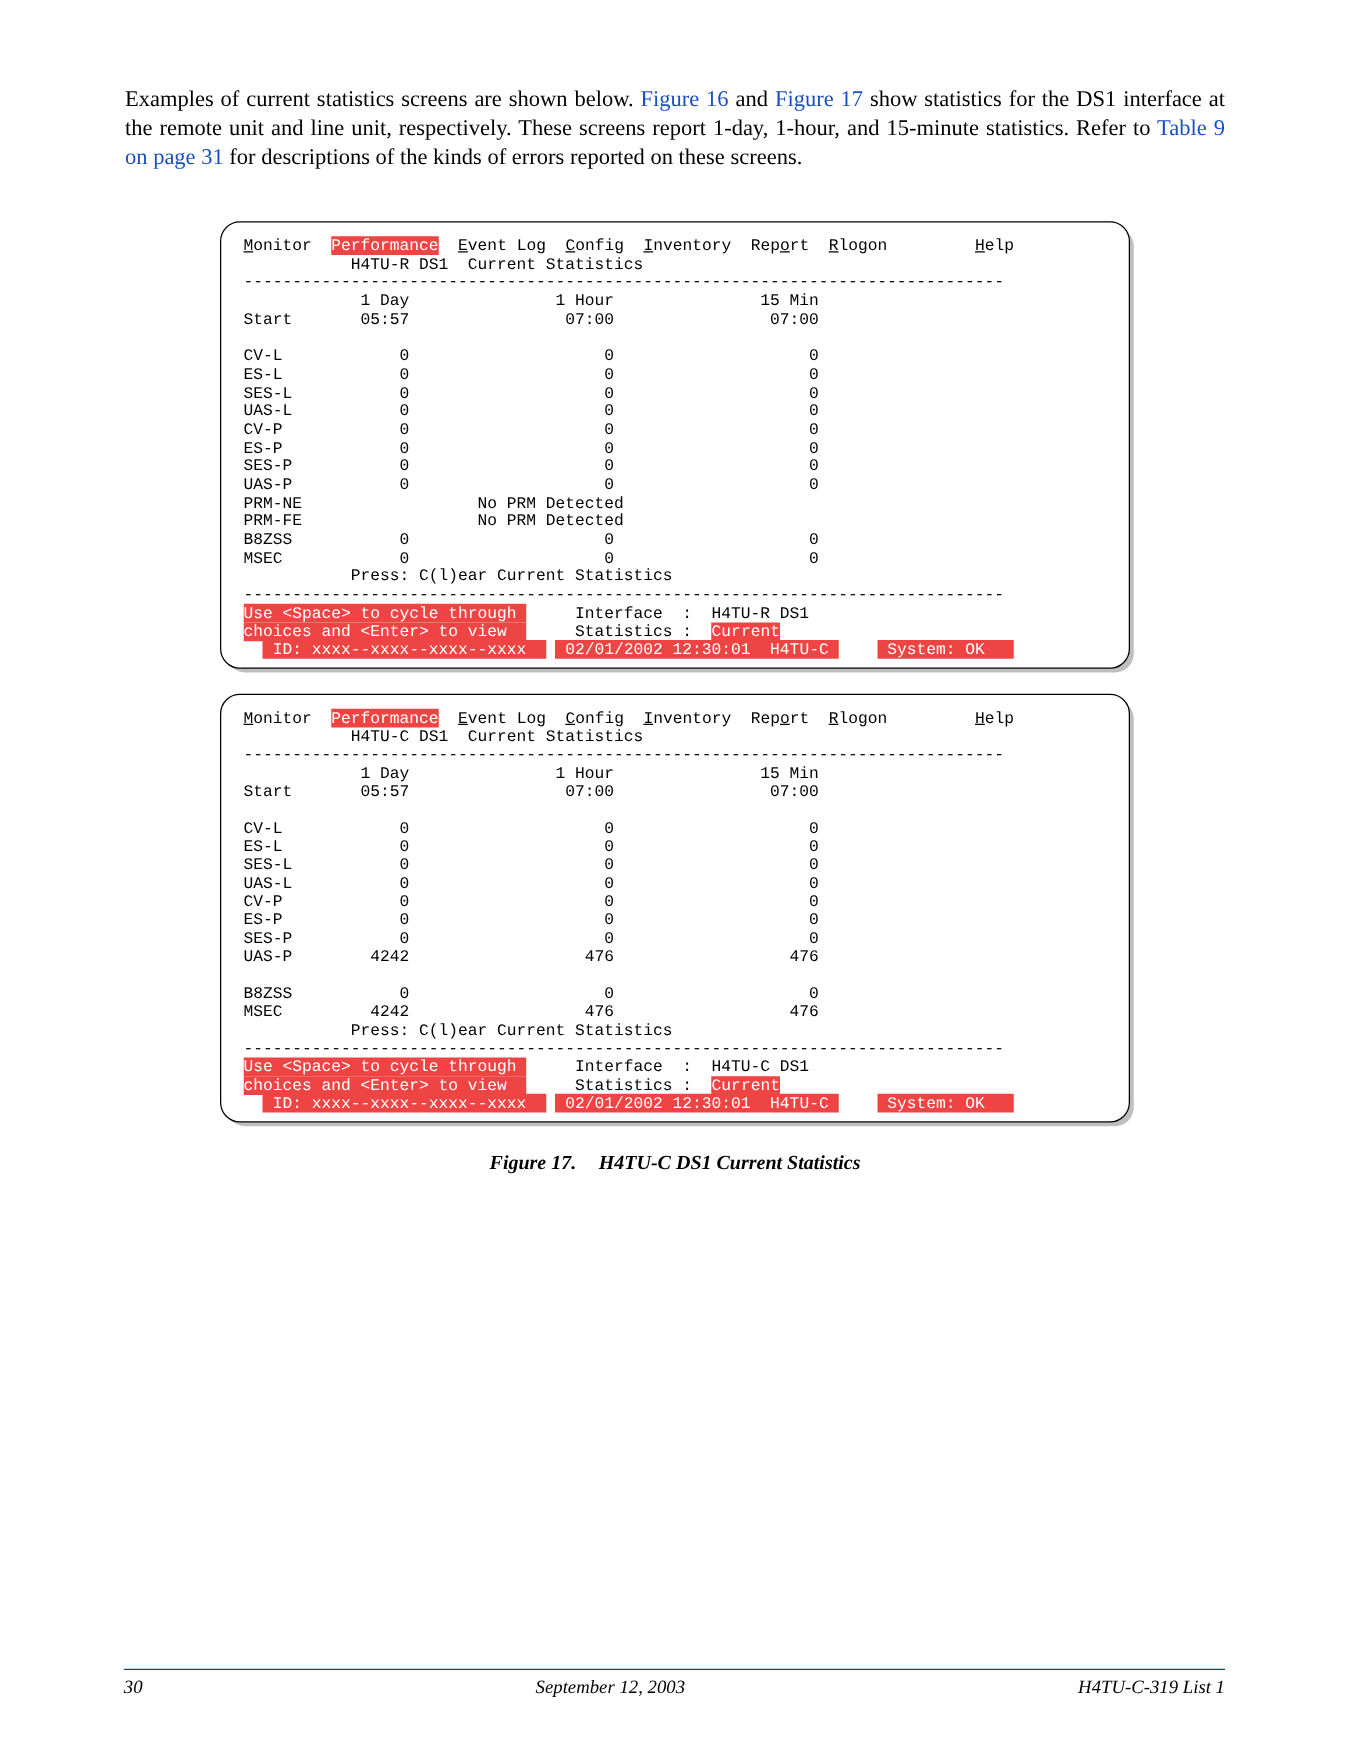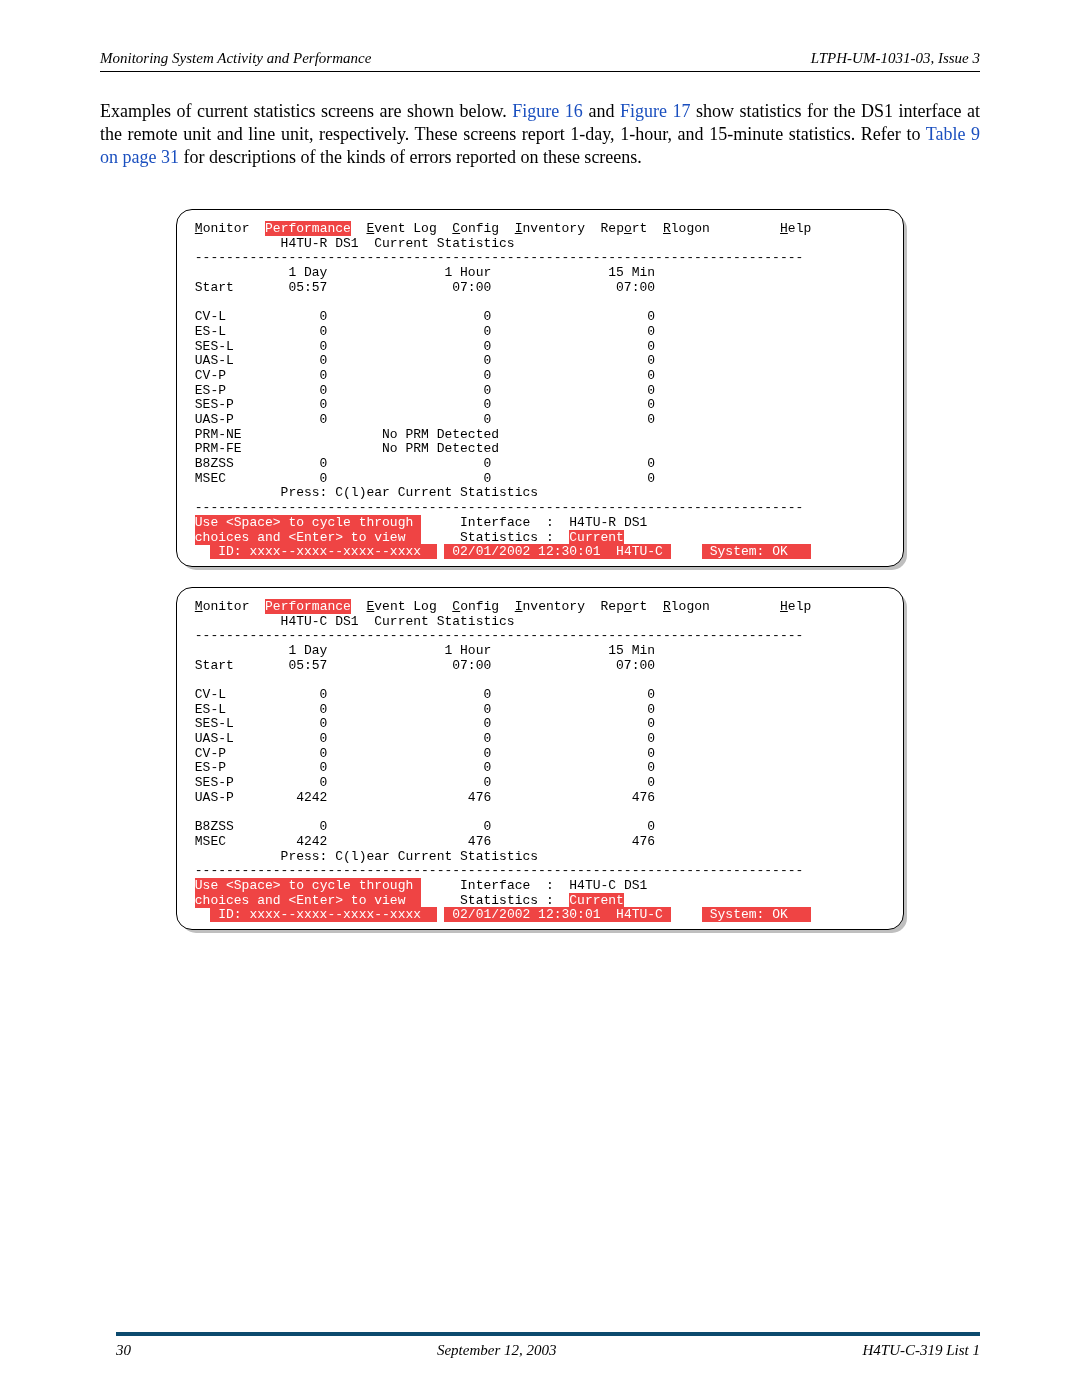--- a/index.html
+++ b/index.html
@@ -58,41 +58,37 @@
     text-align: center;
     font-style: italic;
     font-weight: bold;
     font-size: 16px;
     margin: 24px 0 46px 0;
   }
   .fig-caption .figno { display: inline; }
   .fig-caption .figtitle { display: inline; margin-left: 14px; }
   .footer {
     position: absolute;
-    left: 116px;
+    left: 99px;
     right: 100px;
     bottom: 38px;
-    border-top: 4px solid #0c4a6e;
+    border-top: 1px solid #0c4a6e;
     padding-top: 6px;
     display: flex;
     justify-content: space-between;
     font-style: italic;
     font-size: 15px;
     align-items: center;
   }
 </style>
 </head>
 <body>
 
 <div class="page">
 
-  <div class="running-head">
-    <span>Monitoring System Activity and Performance</span>
-    <span>LTPH-UM-1031-03, Issue 3</span>
-  </div>
 
   <p class="body-text">
     <span>Examples of current statistics screens are shown below. </span><span class="link">Figure 16</span><span> and </span><span class="link">Figure 17</span><span> show statistics for the DS1 interface at the remote unit and line unit, respectively. These screens report 1-day, 1-hour, and 15-minute statistics. Refer to </span><span class="link">Table 9 on page 31</span><span> for descriptions of the kinds of errors reported on these screens.</span>
   </p>
 
   <div class="term-wrap">
     <div class="term">
       <pre id="screen1-pre"> <span class="u">M</span>onitor  <span class="inv">Performance</span>  <span class="u">E</span>vent Log  <span class="u">C</span>onfig  <span class="u">I</span>nventory  Rep<span class="u">o</span>rt  <span class="u">R</span>logon         <span class="u">H</span>elp
             H4TU-R DS1  Current Statistics
  ------------------------------------------------------------------------------
@@ -140,20 +136,24 @@
  B8ZSS           0                    0                    0
  MSEC         4242                  476                  476
             Press: C(l)ear Current Statistics
  ------------------------------------------------------------------------------
  <span class="inv">Use &lt;Space&gt; to cycle through </span>     Interface  :  H4TU-C DS1
  <span class="inv">choices and &lt;Enter&gt; to view  </span>     Statistics :  <span class="inv">Current</span>
    <span class="inv"> ID: xxxx--xxxx--xxxx--xxxx  </span> <span class="inv"> 02/01/2002 12:30:01  H4TU-C </span>    <span class="inv"> System: OK   </span>
 </pre>
     </div>
   </div>
+  <div class="fig-caption" style="margin-bottom:0">
+    <span class="figno">Figure 17.</span>
+    <span class="figtitle">H4TU-C DS1 Current Statistics</span>
+  </div>
 
   <div class="footer">
     <span>30</span>
     <span>September 12, 2003</span>
     <span>H4TU-C-319 List 1</span>
   </div>
 
 </div>
 
 </body></html>

